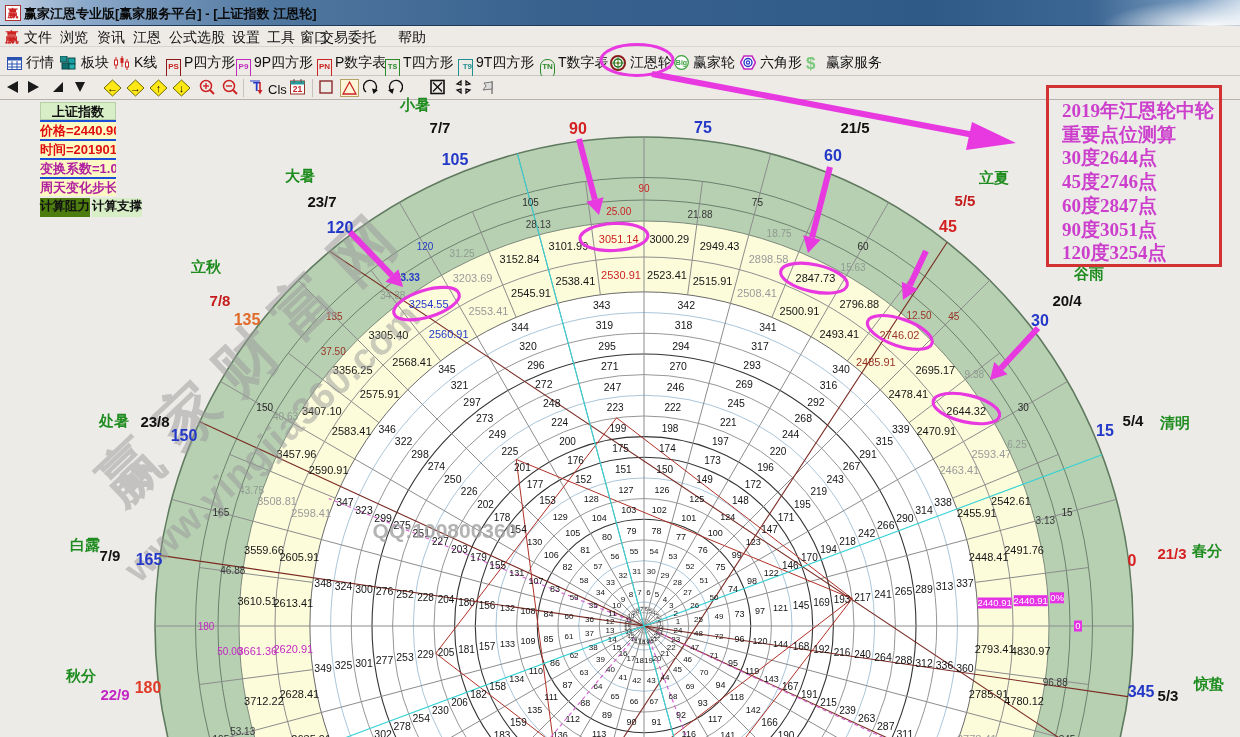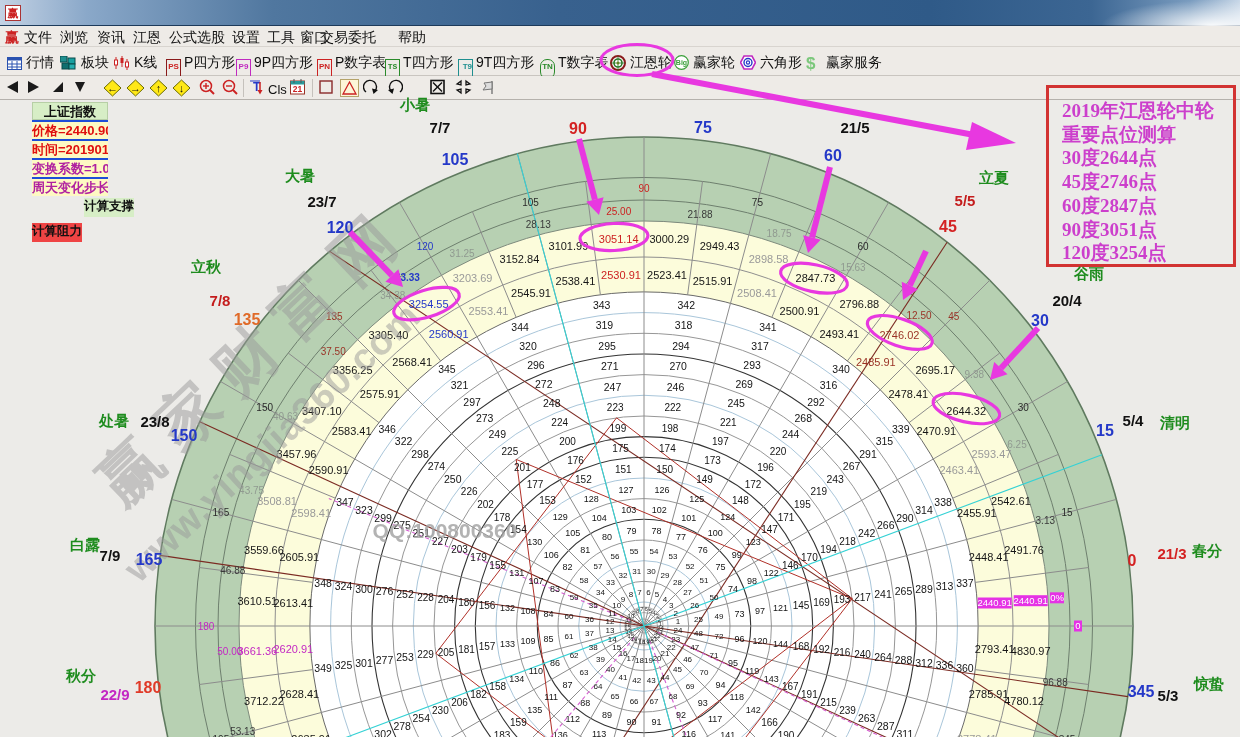--- a/index.html
+++ b/index.html
@@ -5,36 +5,37 @@
 #titlebar{position:absolute;left:0;top:0;width:1240px;height:26px;background:linear-gradient(90deg,#c3d2e4 0%,#8aa8c9 7%,#50779f 22%,#38618e 45%,#2f5a88 75%,#3c6693 88%,#7a9cbf 96%,#c9d8e8 100%);border-bottom:1px solid #1d3a5a;}
 #titlebar .glow{position:absolute;right:0;top:0;width:140px;height:26px;background:radial-gradient(ellipse at 80% 100%,rgba(255,255,255,.95),rgba(255,255,255,0) 70%);}
 #titlebar .txt{position:absolute;left:24px;top:5px;font-size:13px;font-weight:bold;color:#0a0a0a;}
 .wicon{position:absolute;left:5px;top:5px;width:16px;height:16px;background:#fff;border:1px solid #a33;color:#c22;font-size:11px;font-weight:bold;line-height:14px;text-align:center;}
 #menubar{position:absolute;left:0;top:26px;width:1240px;height:21px;background:#eeebe7;border-bottom:1px solid #d8d4cf;font-size:14px;color:#111;}
 #menubar span{position:absolute;top:3px;}
 #toolbar1{position:absolute;left:0;top:47px;width:1240px;height:29px;background:#eeebe7;border-bottom:1px solid #c9c5c0;font-size:14px;color:#111;}
 #toolbar1 .it{position:absolute;top:7px;height:16px;line-height:16px;}
 #toolbar2{position:absolute;left:0;top:76px;width:1240px;height:24px;background:#eeebe7;border-bottom:1px solid #b5b1ac;}
 #toolbar2 .ic{position:absolute;top:3px;}
-#panel{position:absolute;left:4px;top:102px;width:104px;z-index:20;font-weight:bold;font-size:13px;padding-left:28px;}
+#panel{position:absolute;left:12px;top:102px;width:104px;z-index:20;font-weight:bold;font-size:13px;padding-left:28px;}
 #panel .hd{background:#d7eec6;border:1px solid #b7cfa6;color:#111;text-align:center;height:18px;line-height:17px;}
 #panel .row{background:#fef9c3;border-top:2px solid #1d4ed8;color:#e01010;height:19px;line-height:17px;white-space:nowrap;overflow:hidden;}
 #panel .row.p{color:#b020a0;}
 #panel .btns{display:flex;border-top:2px solid #ecebe8;}
 #panel .btns div{height:19px;line-height:17px;width:51px;text-align:center;color:#111;font-size:12.5px;white-space:nowrap;}
-#redbox{position:absolute;left:1046px;top:85px;width:190px;height:182px;border:3px solid #d23332;z-index:30;}
+#redbox{position:absolute;left:1046px;top:85px;width:176px;height:182px;border:3px solid #d23332;z-index:30;}
 #redbox div{font-family:"Liberation Serif",serif;font-weight:bold;color:#cc3fcc;font-size:19px;line-height:23.7px;padding-left:13px;padding-top:11px;white-space:nowrap;}
 #svgwrap{position:absolute;left:0;top:0;width:1240px;height:737px;z-index:40;pointer-events:none;}
 .ticon{display:inline-block;vertical-align:-3px;}
 .lbox{display:inline-block;width:15px;height:20px;border:1px solid;font-size:8px;font-weight:bold;text-align:center;line-height:13px;vertical-align:-2px;letter-spacing:0;}
 </style></head>
 <body>
 <div id="titlebar">
     <div class="glow"></div>
     <div class="wicon">赢</div>
+    <div class="txt">赢家江恩专业版[赢家服务平台] - [上证指数 江恩轮]</div>
   </div>
 <div id="menubar">
 <span style="left:5px;color:#c22;font-weight:bold;">赢</span>
 <span style="left:24px">文件</span>
     <span style="left:60px">浏览</span>
     <span style="left:97px">资讯</span>
     <span style="left:133px">江恩</span>
     <span style="left:169px">公式选股</span>
     <span style="left:232px">设置</span>
     <span style="left:267px">工具</span>
@@ -191,21 +192,21 @@
         <path d="M12,3 4,4 6,7 3,11 12,10z" fill="#ddd" stroke="#777"></path>
       </svg></span>
 </div>
 <div id="panel">
 <div class="hd">上证指数</div>
 <div class="row">价格=2440.9099</div>
 <div class="row">时间=20190104</div>
 <div class="row p">变换系数=1.00000</div>
 <div class="row p">周天变化步长=1</div>
 <div class="btns">
-      <div style="background:#ef4444;margin-top:25px;">计算阻力</div>
+      <div style="background:#4d7c0f;">计算阻力</div>
       <div style="background:#d7eec6;margin-left:2px;font-family:Liberation Serif, serif;">计算支撑</div>
     </div>
 </div>
 <div id="redbox">
     <div>2019年江恩轮中轮<br>重要点位测算<br>30度2644点<br>45度2746点<br>60度2847点<br>90度3051点<br>120度3254点</div>
   </div>
 <div id="svgwrap"><svg id="wheel" width="1240" height="737" viewBox="0 0 1240 737" font-family="Liberation Sans, sans-serif">
       <circle cx="644.0" cy="626.0" r="489" fill="#b7d0b2" stroke="#5f7a5f" stroke-width="1.6"></circle>
       <circle cx="644.0" cy="626.0" r="405" fill="#fcfcdb"></circle>
       <circle cx="644.0" cy="626.0" r="334" fill="#ffffff"></circle>

